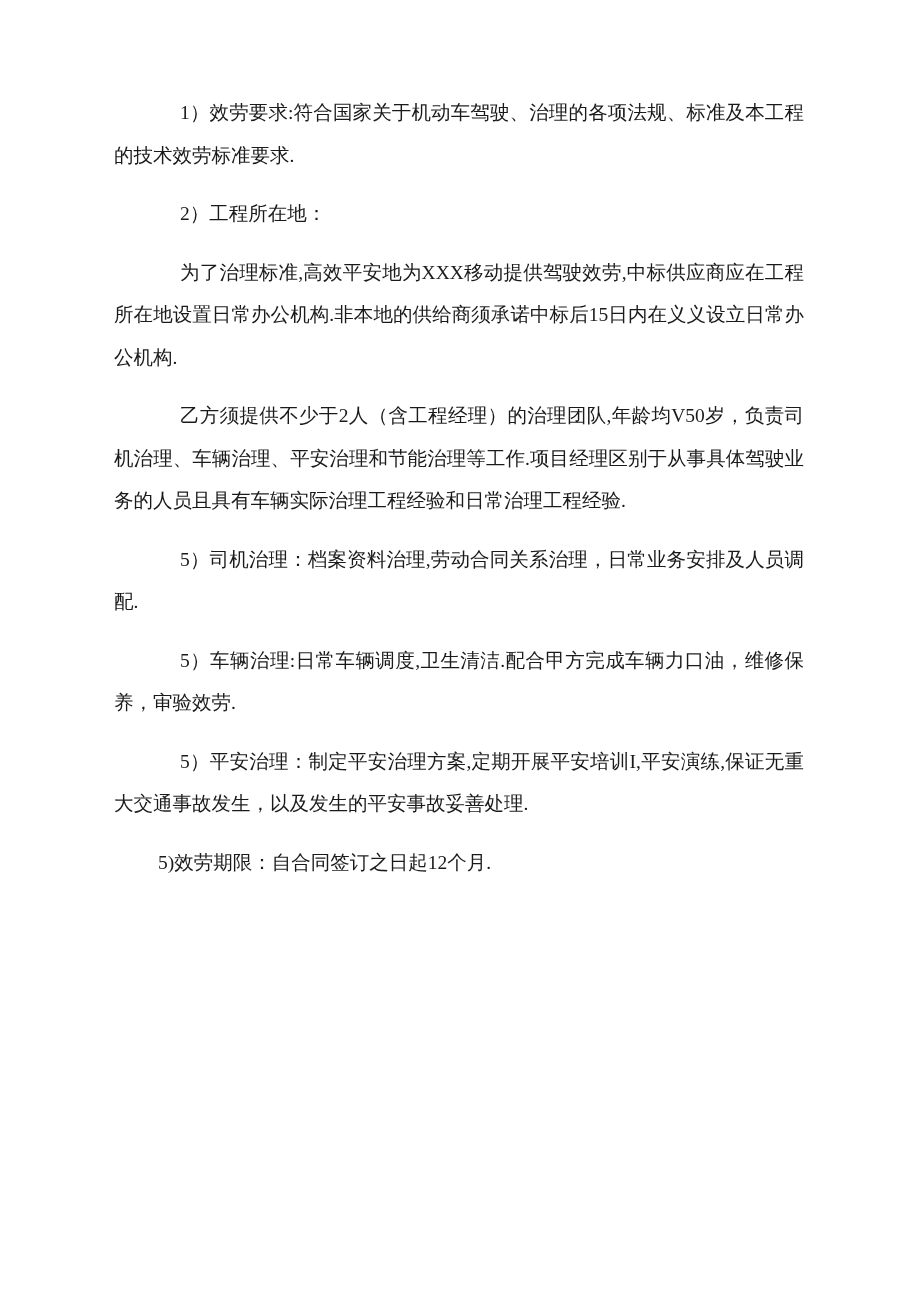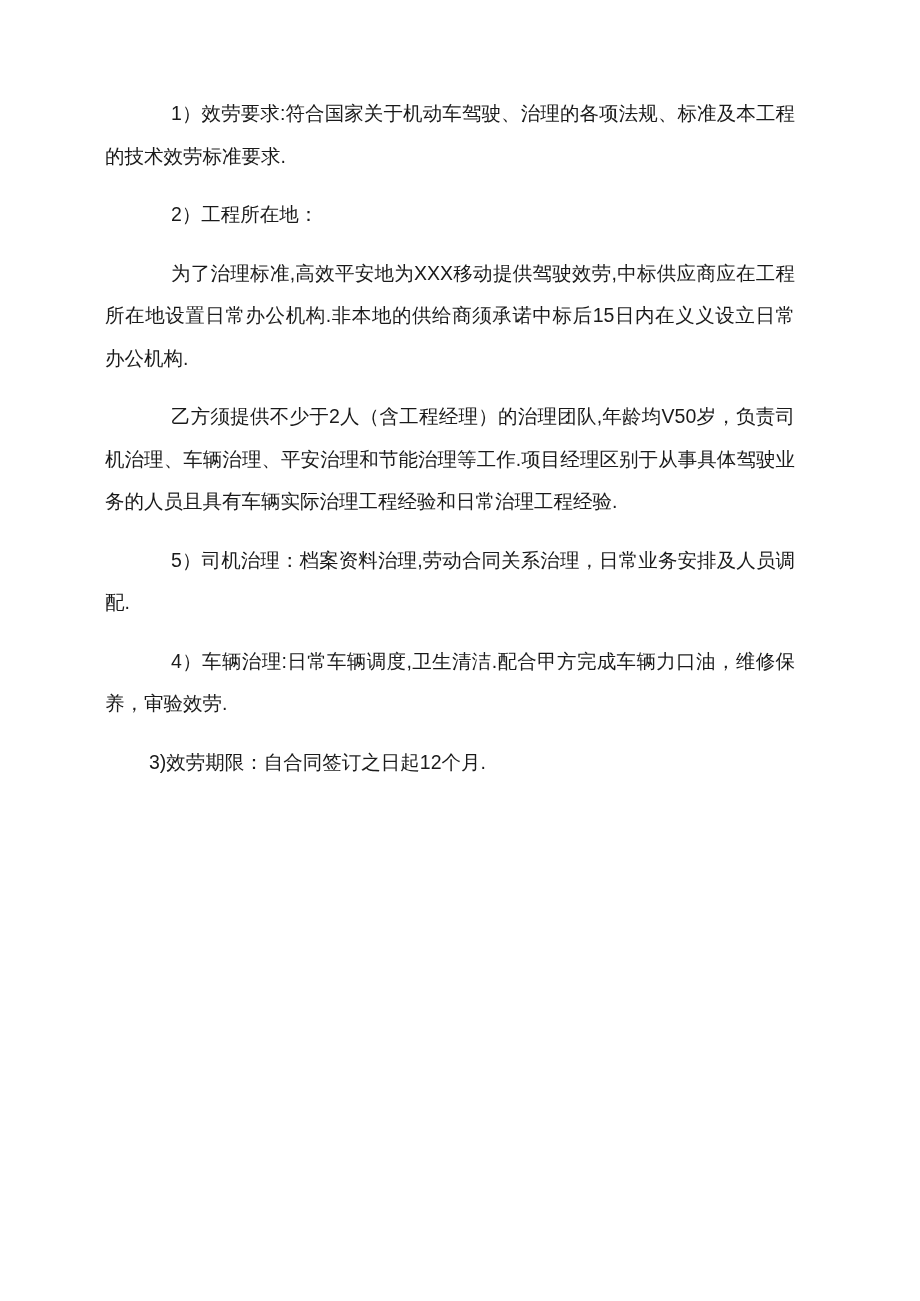--- a/index.html
+++ b/index.html
@@ -1,31 +1,32 @@
 <!DOCTYPE html>
 <html><head>
 <meta charset="utf-8">
 <style>
   html, body { margin: 0; padding: 0; background: #ffffff; }
   body { width: 920px; height: 1301px; position: relative; overflow: hidden; }
   .page {
-    position: absolute; left: 105px; top: 92px; width: 690px;
-    font-family: Liberation Sans, sans-serif;
+    position: absolute; left: 114px; top: 92px; width: 690px;
+    font-family: Liberation Serif, serif;
     font-size: 19.5px; color: #1a1a1a;
     line-height: 42.5px;
     text-align: justify;
   }
   .para { margin: 0 0 16px 0; text-indent: 66px; }
   .para.small-indent { text-indent: 44px; }
   .para.last { text-indent: 44px; margin-top: 6px; }
 </style>
 </head>
 <body>
 
 <div class="page">
   <p class="para">1）效劳要求:符合国家关于机动车驾驶、治理的各项法规、标准及本工程的技术效劳标准要求.</p>
   <p class="para">2）工程所在地：</p>
   <p class="para">为了治理标准,高效平安地为XXX移动提供驾驶效劳,中标供应商应在工程所在地设置日常办公机构.非本地的供给商须承诺中标后15日内在义义设立日常办公机构.</p>
   <p class="para">乙方须提供不少于2人（含工程经理）的治理团队,年龄均V50岁，负责司机治理、车辆治理、平安治理和节能治理等工作.项目经理区别于从事具体驾驶业务的人员且具有车辆实际治理工程经验和日常治理工程经验.</p>
   <p class="para">5）司机治理：档案资料治理,劳动合同关系治理，日常业务安排及人员调配.</p>
-  <p class="para">4）车辆治理:日常车辆调度,卫生清洁.配合甲方完成车辆力口油，维修保养，审验效劳.</p>
-  <p class="para last">3)效劳期限：自合同签订之日起12个月.</p>
+  <p class="para">5）车辆治理:日常车辆调度,卫生清洁.配合甲方完成车辆力口油，维修保养，审验效劳.</p>
+  <p class="para">5）平安治理：制定平安治理方案,定期开展平安培训I,平安演练,保证无重大交通事故发生，以及发生的平安事故妥善处理.</p>
+  <p class="para last">5)效劳期限：自合同签订之日起12个月.</p>
 </div>
 
 </body></html>

